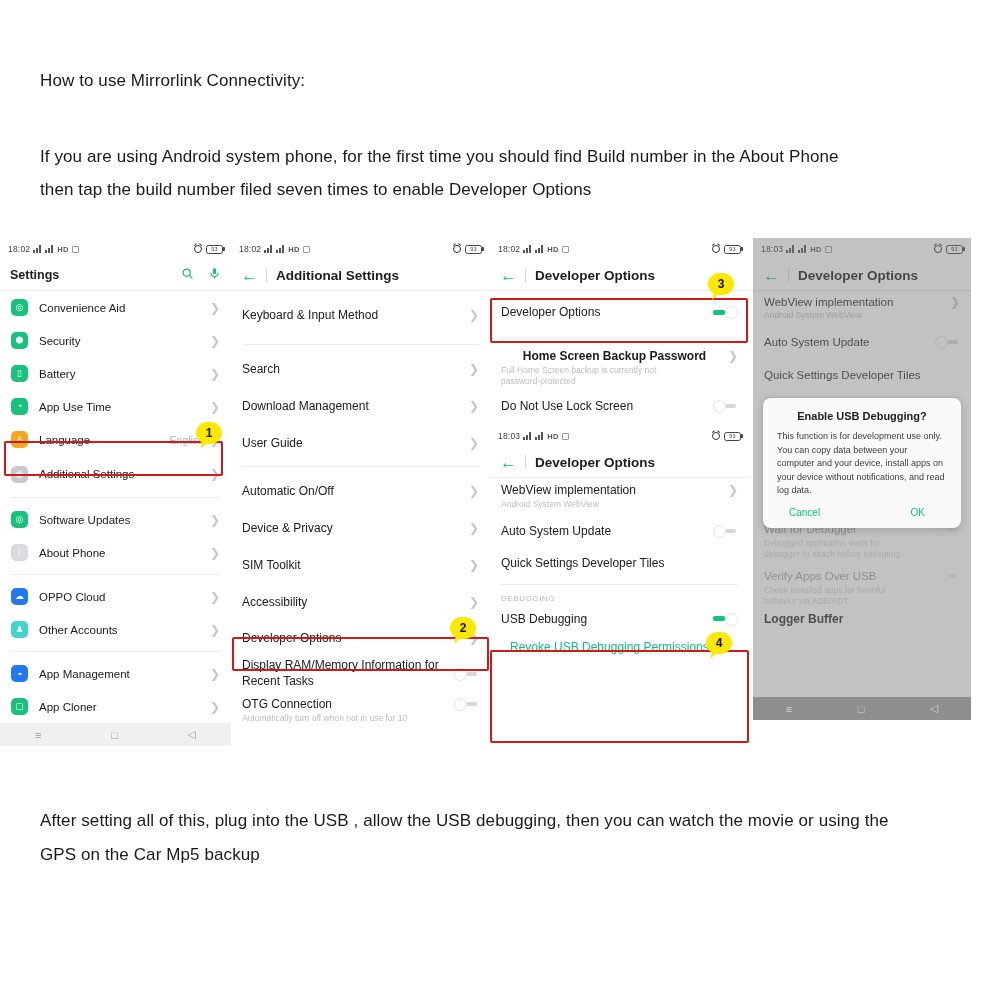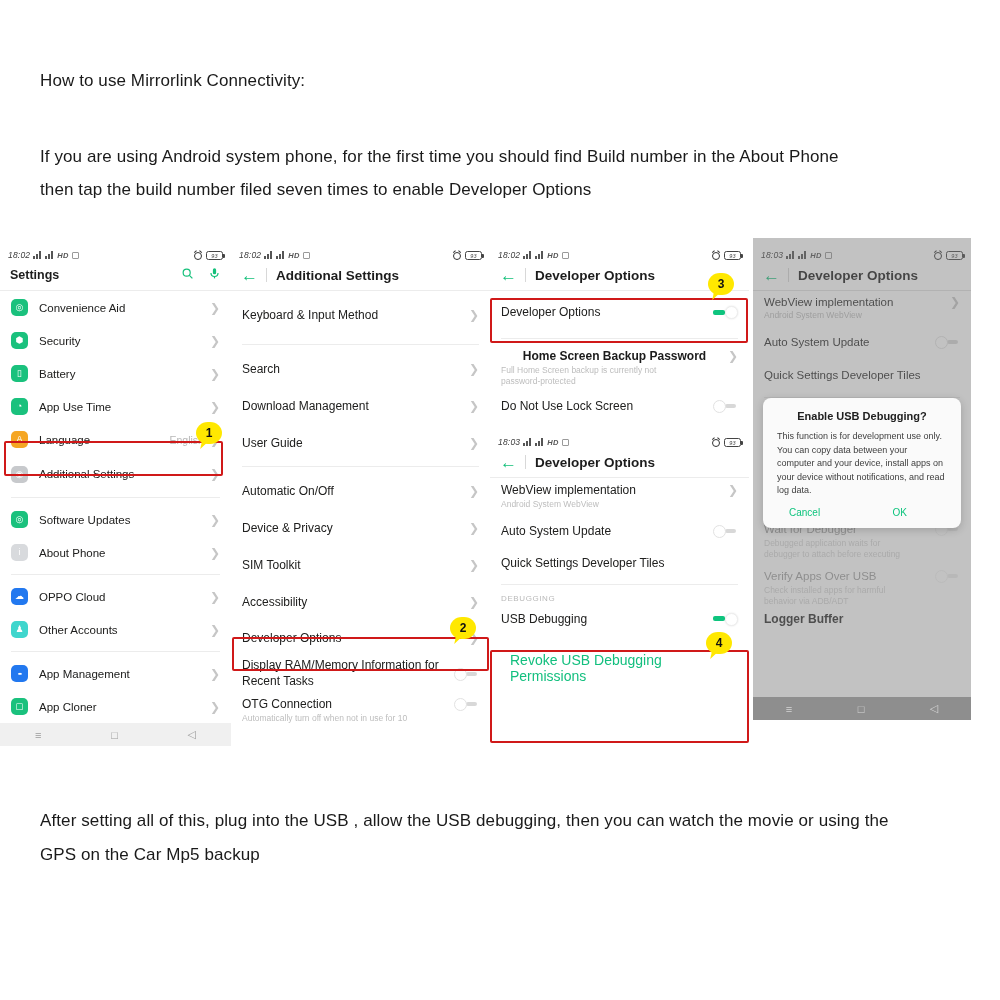--- a/index.html
+++ b/index.html
@@ -34,26 +34,25 @@
     overflow: hidden;
   }
   #phone-1 { left: 0px;   top: 238px; width: 231px; height: 515px; }
   #phone-2 { left: 231px; top: 238px; width: 259px; height: 523px; }
   #phone-3 { left: 490px; top: 238px; width: 259px; height: 502px; }
   #phone-4 { left: 753px; top: 238px; width: 218px; height: 482px; }
 
   
   .statusbar {
     height: 22px;
-    display: flex; align-items: flex-end;
+    display: flex; align-items: center;
     padding: 0 8px;
     font-size: 8.5px;
     color: #3c3c3c;
     letter-spacing: .2px;
-    font-style: italic;
   }
   .statusbar .sb-left { display:flex; align-items:center; gap:3px; }
   .statusbar .sb-right { margin-left:auto; display:flex; align-items:center; gap:4px; }
   .sig {
     display:inline-block; width:9px; height:8px;
     background:
       linear-gradient(to top, #555 0 100%) 0 100%/2px 3px no-repeat,
       linear-gradient(to top, #555 0 100%) 3px 100%/2px 5px no-repeat,
       linear-gradient(to top, #555 0 100%) 6px 100%/2px 8px no-repeat;
   }
@@ -175,21 +174,21 @@
   .dialog .dtitle { font-size: 11px; font-weight:bold; color:#202020; text-align:center; margin-bottom:8px; }
   .dialog .dbody { font-size: 9px; color:#3e3e3e; line-height:1.5; }
   .dialog .dbtns { display:flex; justify-content:space-between; padding: 9px 12px 4px 12px; }
   .dialog .dbtn { font-size: 10px; color:#0ec47e; font-weight: 500; }
 
   .dim { opacity: .45; }
   .phone4 .row .rtext, .phone4 .row-title { color:#2c2c2c; }
 
   
   .sectlabel { font-size: 8px; color:#b9b9b9; letter-spacing:.6px; padding: 4px 11px 2px; }
-  .linkrow { font-size: 14px; color:#12bf7e; padding: 7px 20px 9px; margin-top: 12px; }
+  .linkrow { font-size: 12px; color:#12bf7e; padding: 7px 20px 9px; }
 </style>
 </head>
 <body>
 
 <div class="page">
 
   <div class="intro-line" id="intro-2">If you are using Android system phone, for the first time you should find Build number in the About Phone</div>
   <div class="intro-line" id="intro-1">How to use Mirrorlink Connectivity:</div>
   <div class="intro-line" id="intro-3">then tap the build number filed seven times to enable Developer Options</div>
 
@@ -560,21 +559,21 @@
       <span>□</span>
       <span>◁</span>
     </div>
 
     <div class="scrim"></div>
     <div class="dialog">
       <div class="dtitle">Enable USB Debugging?</div>
       <div class="dbody">This function is for development use only. You can copy data between your computer and your device, install apps on your device without notifications, and read log data.</div>
       <div class="dbtns">
         <span class="dbtn">Cancel</span>
-        <span class="dbtn" style="margin-right:28px">OK</span>
+        <span class="dbtn" style="margin-right:10px">OK</span>
       </div>
     </div>
   </div>
 
   <div class="redbox" style="left:4px; top:441px; width:219px; height:35px;"></div>
   <div class="redbox" style="left:232px; top:637px; width:257px; height:34px;"></div>
   <div class="redbox" style="left:490px; top:298px; width:258px; height:45px;"></div>
   <div class="redbox" style="left:490px; top:650px; width:259px; height:93px;"></div>
 
   <div class="callout" style="left:196px; top:422px;">1</div>

